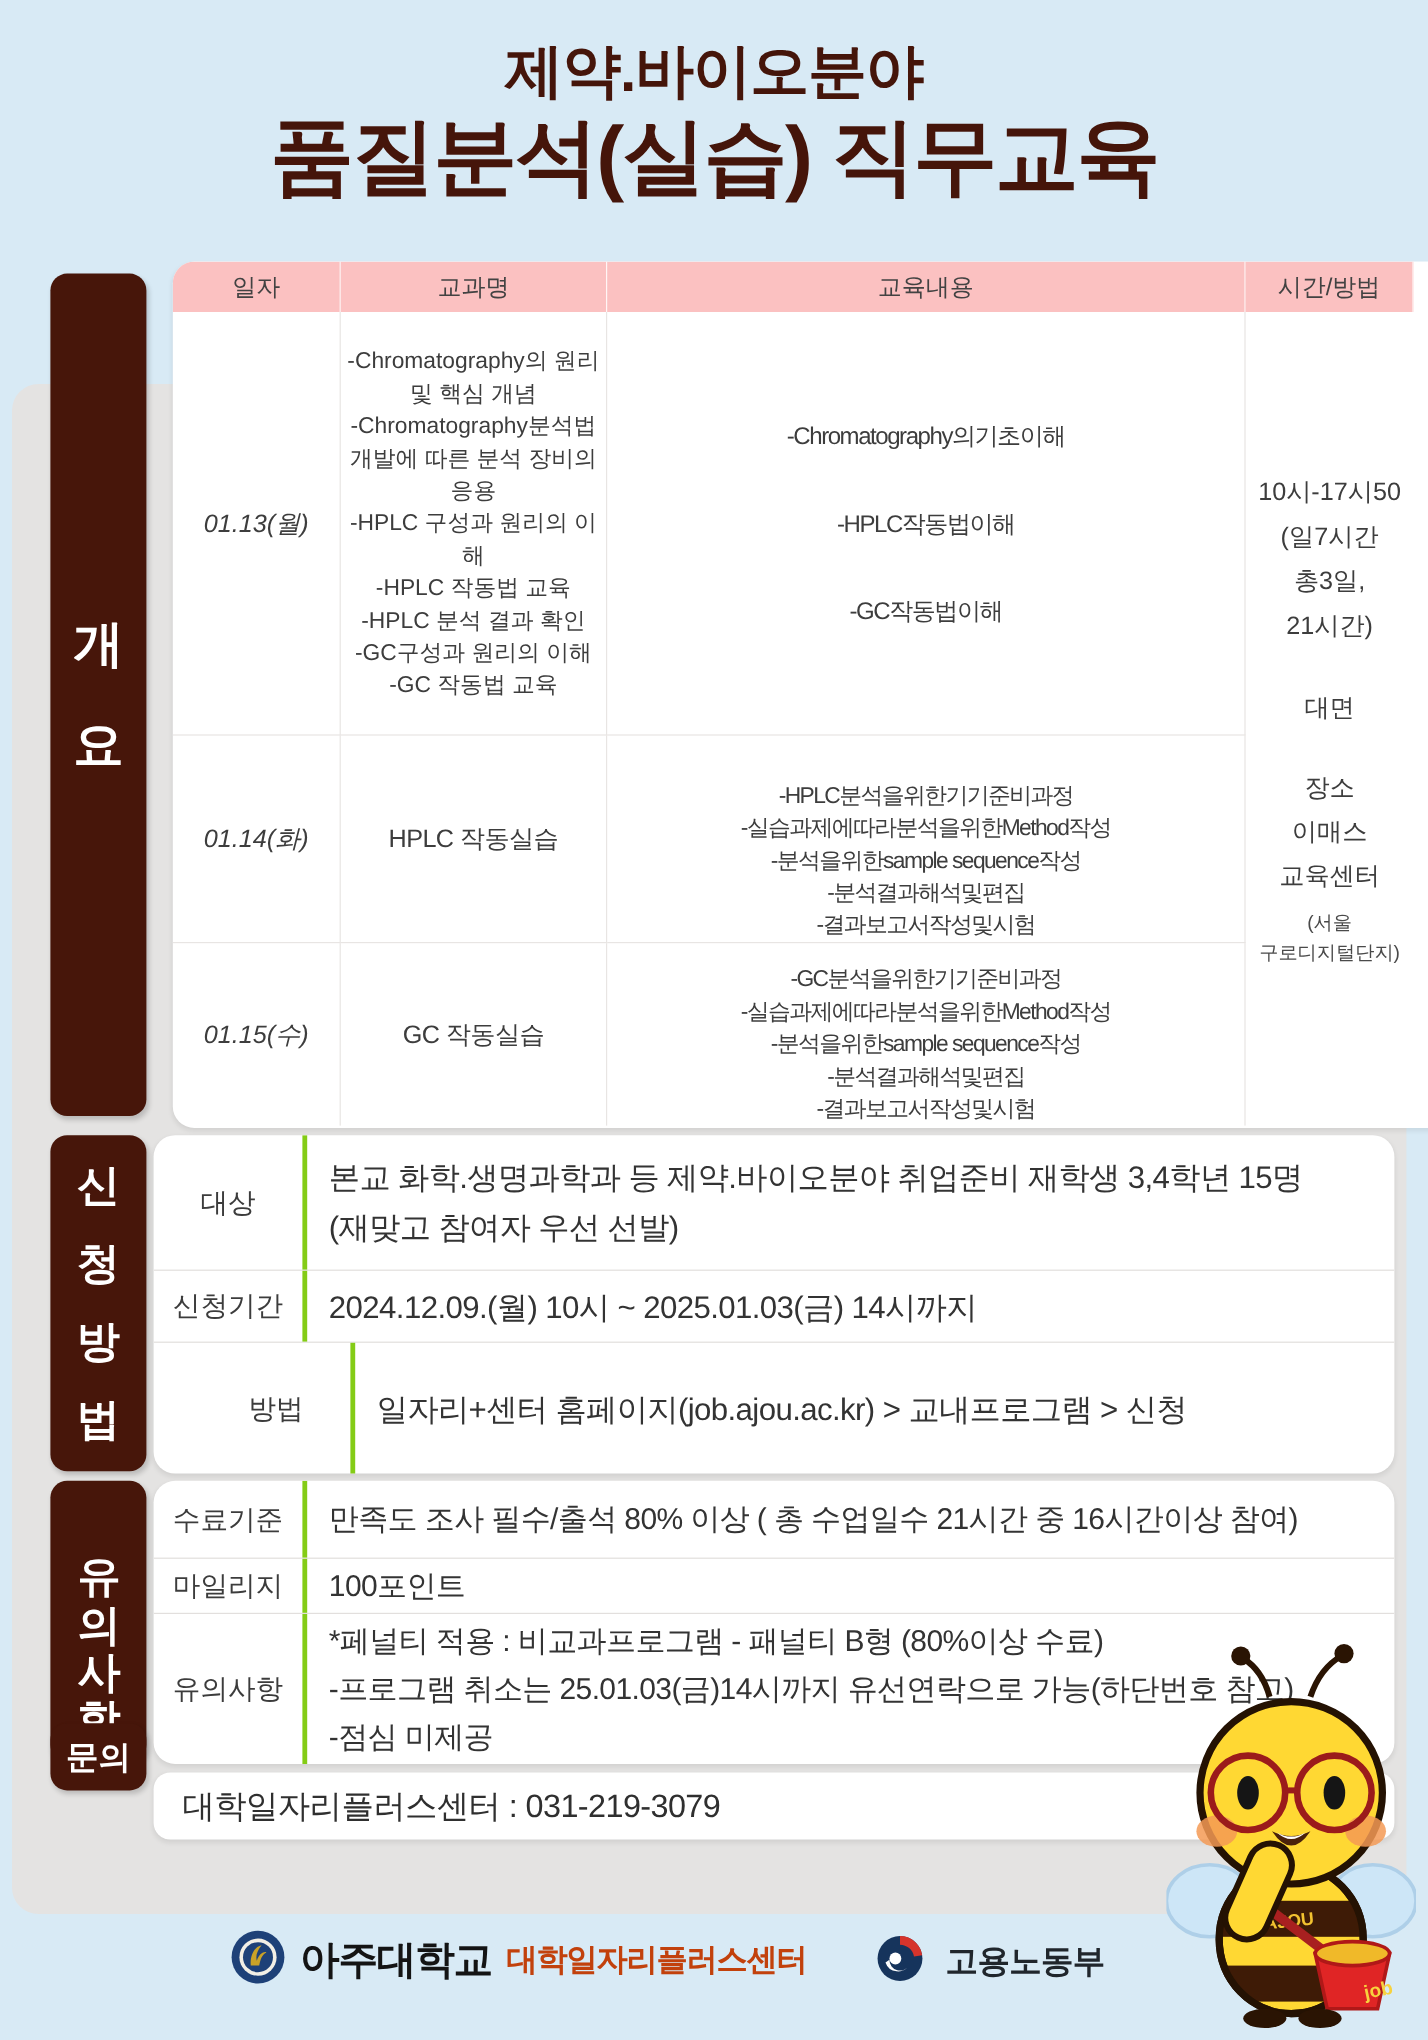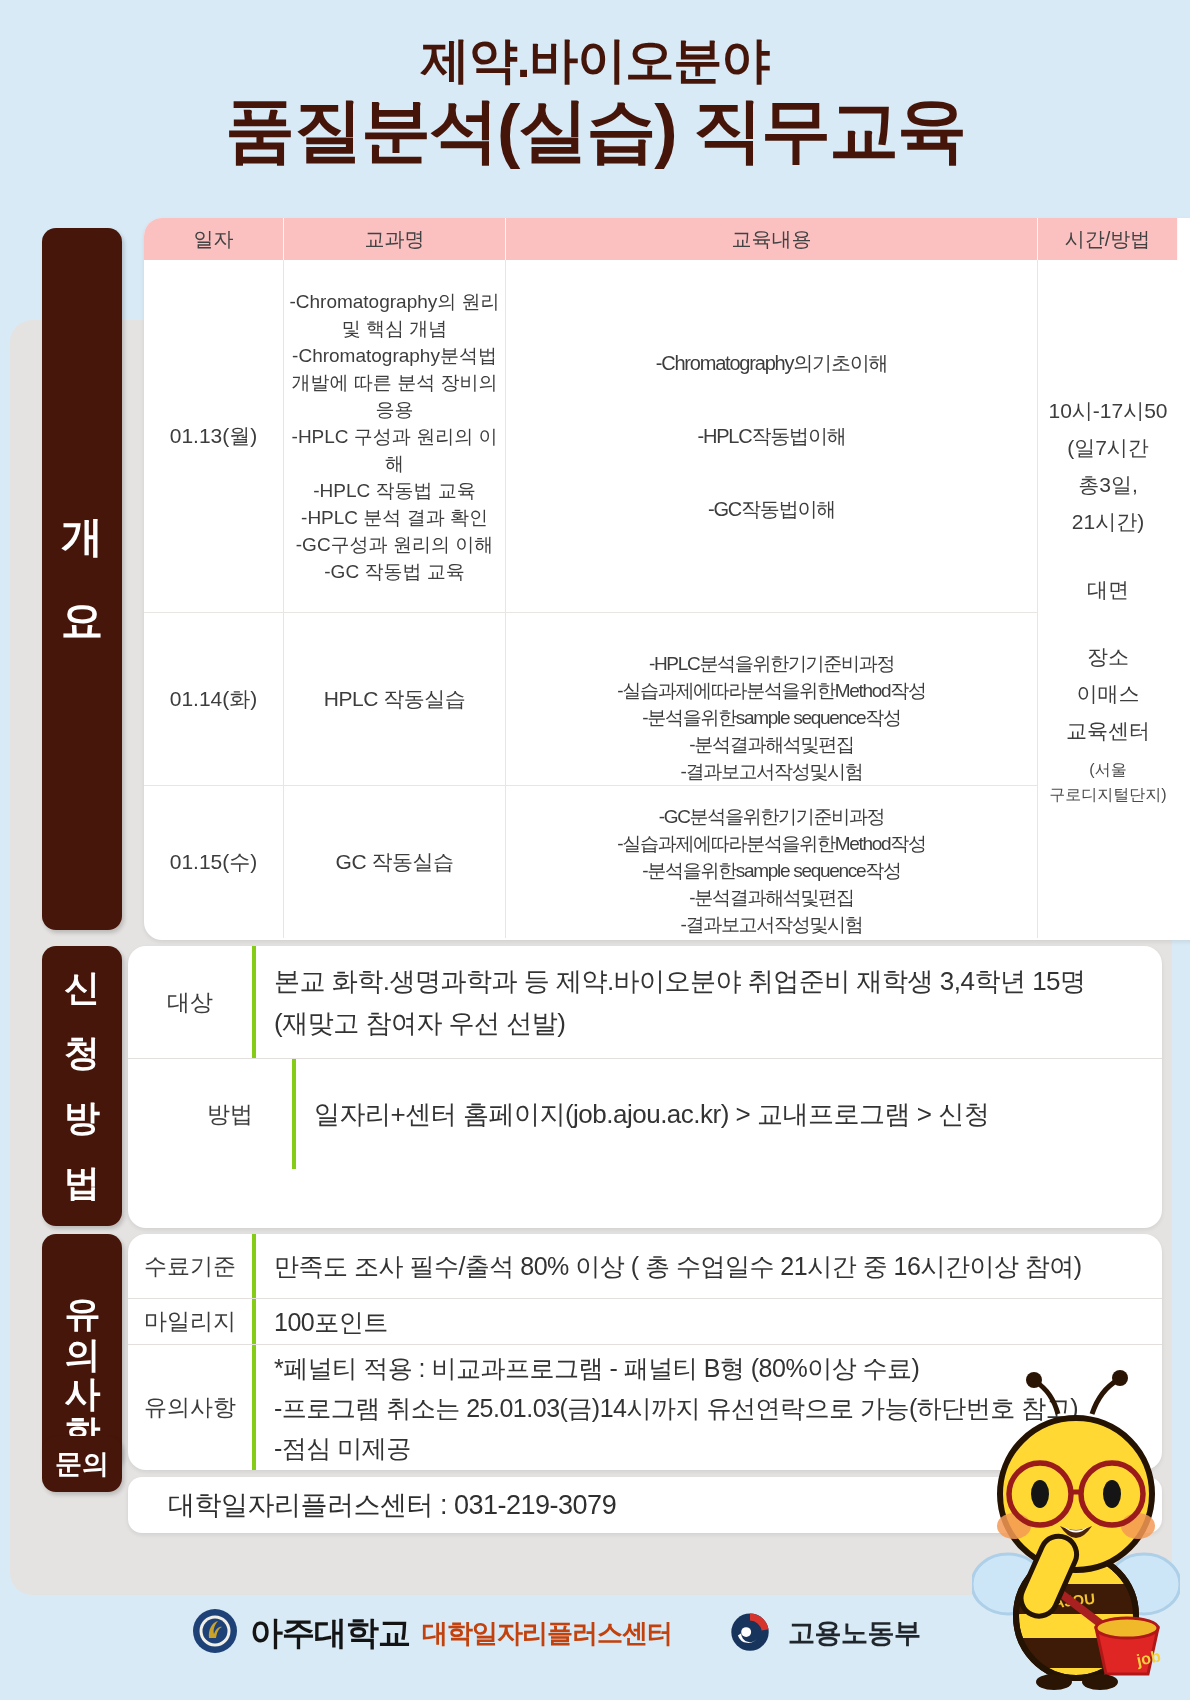--- a/index.html
+++ b/index.html
@@ -33,21 +33,21 @@
   .sched-grid{display:grid;width:100%;height:100%;
     grid-template-columns:140px 222px 532px 140px;
     grid-template-rows:42px 353px 173px 152px;}
   .hcell{background:#FBC1C1;display:flex;align-items:center;justify-content:center;
     font-size:20px;color:#424242;font-weight:500;border-right:1px solid rgba(255,255,255,0.85);}
   .hcell:last-child{border-right:none;}
   .bcell{display:flex;flex-direction:column;align-items:center;justify-content:center;
     text-align:center;font-size:19px;color:#3D3D3D;}
   .br{border-right:1px solid #E8E5E3;}
   .bb{border-bottom:1px solid #E8E5E3;}
-  .date-cell{font-size:21px;}
+  .date-cell{font-size:21px;font-style:italic;}
   .subj-cell{gap:46px;letter-spacing:-1.2px;font-size:20px;}
   .subj-single{font-size:21px;letter-spacing:-0.5px;}
   .cont-cell{line-height:27px;font-size:19px;}
   .cond{letter-spacing:-1.3px;justify-content:flex-end;}
   .time-cell{grid-row:2/5;grid-column:4;display:flex;flex-direction:column;align-items:center;justify-content:center;
     font-size:21px;color:#3D3D3D;text-align:center;}
   .time-cell .blk{line-height:37px;}
   .time-cell .gap1{height:36px;}
   .time-cell .gap2{height:34px;}
   .time-cell .sub{font-size:16px;line-height:25px;margin-top:8px;color:#4A4A4A;}
@@ -56,21 +56,21 @@
   #notes-panel{left:128px;top:1234px;width:1034px;height:236px;}
   .info-row{display:flex;border-bottom:1px solid #E2DFDD;}
   .info-row:last-child{border-bottom:none;}
   .info-label{width:124px;flex:0 0 124px;display:flex;align-items:center;justify-content:center;
     font-size:23px;color:#3C3C3C;border-right:4px solid #84cc16;}
   .info-value{flex:1;display:flex;flex-direction:column;justify-content:center;
     padding-left:18px;font-size:26px;color:#333;line-height:42px;letter-spacing:-0.5px;}
   .info-value.small{font-size:25px;line-height:40px;}
   
   #contact-bar{left:128px;top:1477px;width:1034px;height:56px;border-radius:14px;
-    display:flex;align-items:center;padding-left:40px;box-sizing:border-box;
+    display:flex;align-items:center;padding-left:24px;box-sizing:border-box;
     font-size:27px;color:#2F2F2F;letter-spacing:-0.5px;}
   
   .footer{left:192px;top:1608px;display:flex;align-items:center;gap:12px;}
   .footer .uni-name{font-size:33px;font-weight:800;color:#141414;letter-spacing:-1px;}
   .footer .uni-center{font-size:26px;font-weight:700;color:#c2410c;letter-spacing:-1px;margin-right:44px;}
   .footer .ministry{font-size:27px;font-weight:600;color:#20262C;letter-spacing:-0.5px;margin-left:4px;}
   
   #mascot{left:972px;top:1366px;width:208px;height:334px;z-index:6;}
 </style>
 </head>
@@ -165,20 +165,26 @@
     </div>
   </div>
 </div>
 
 <div class="abs white-panel" id="apply-panel">
   <div class="info-row" style="height:112px;">
     <div class="info-label">대상</div>
     <div class="info-value">
       <div>본교 화학.생명과학과 등 제약.바이오분야 취업준비 재학생 3,4학년 15명</div>
       <div>(재맞고 참여자 우선 선발)</div>
+    </div>
+  </div>
+  <div class="info-row" style="height:59px;">
+    <div class="info-label">신청기간</div>
+    <div class="info-value">
+      <div>2024.12.09.(월) 10시 ~ 2025.01.03(금) 14시까지</div>
     </div>
   </div>
   <div class="info-row" style="height:110px;margin-left:40px;">
     <div class="info-label">방법</div>
     <div class="info-value">
       <div>일자리+센터 홈페이지(job.ajou.ac.kr)  &gt;  교내프로그램  &gt; 신청</div>
     </div>
   </div>
 </div>
 

